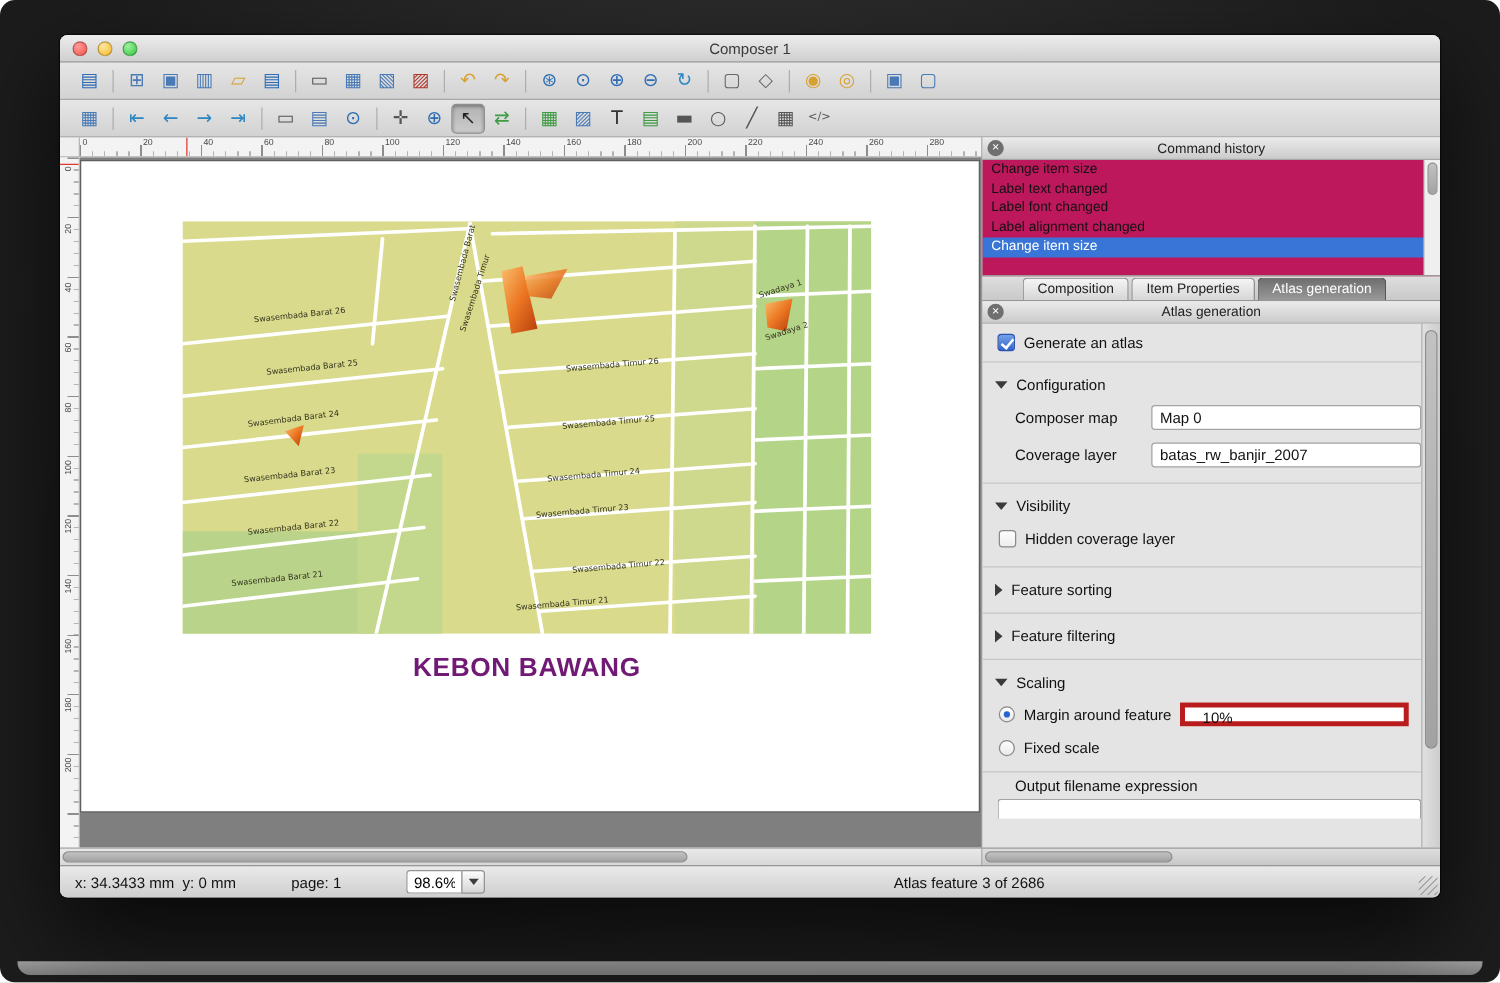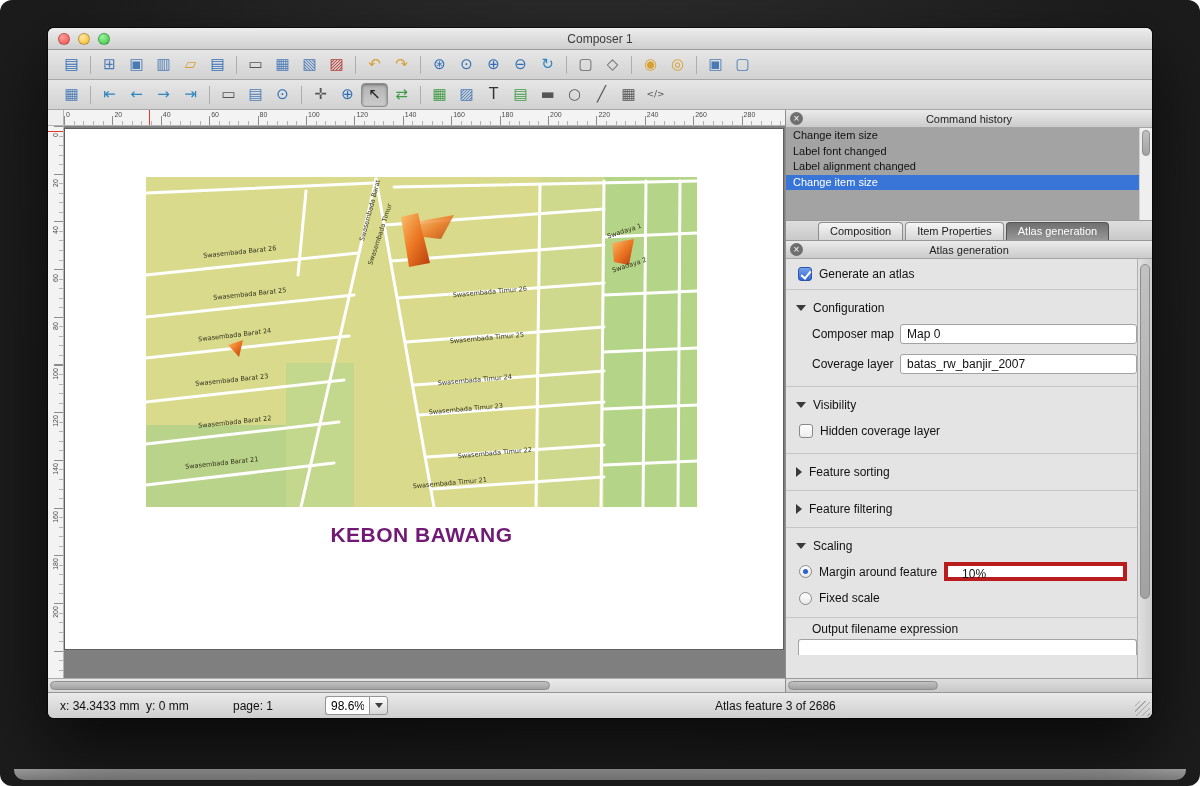--- a/index.html
+++ b/index.html
@@ -48,40 +48,40 @@
   .map-item{position:absolute;left:81px;top:48px;width:551px;height:330px}
   .street-label{font-size:6.5px;fill:#34341f;text-anchor:middle;font-family:"DejaVu Sans",sans-serif}
   .map-title{position:absolute;left:81px;top:394px;width:551px;text-align:center;font-size:21px;font-weight:bold;color:#701a75;letter-spacing:.5px}
   .hscroll{height:14px;flex:0 0 auto;background:linear-gradient(#e9e9e9,#d8d8d8);border-top:1px solid #adadad;position:relative}
   .scroll-thumb{position:absolute;background:linear-gradient(#c2c2c2,#a2a2a2);border:1px solid #8d8d8d;border-radius:6px}
 
   
   .right{flex:1;display:flex;flex-direction:column;background:#e2e2e2;border-left:1px solid #8f8f8f;min-height:0}
   .panel-header{height:18px;flex:0 0 auto;background:linear-gradient(#ebebeb,#cbcbcb);border-bottom:1px solid #a5a5a5;position:relative;display:flex;align-items:center;justify-content:center;font-size:11px;color:#222}
   .close-btn{position:absolute;left:4px;top:2px;width:13px;height:13px;border-radius:50%;background:#6f6f6f;color:#fff;font-size:10px;line-height:13px;text-align:center}
-  .history-list{height:93px;flex:0 0 auto;background:#a3a3a3;position:relative;overflow:hidden;border-bottom:1px solid #9a9a9a}
+  .history-list{height:93px;flex:0 0 auto;background:#be185d;position:relative;overflow:hidden;border-bottom:1px solid #9a9a9a}
   .history-item{height:15.5px;font-size:11px;line-height:15.5px;padding:0 7px;color:#111;white-space:nowrap}
   .history-item.selected{background:#3875d7;color:#fff}
   .hist-scroll{position:absolute;top:0;right:0;bottom:0;width:13px;background:#efefef;border-left:1px solid #cfcfcf}
   .hist-scroll .scroll-thumb{top:2px;left:2px;right:2px;height:26px}
   .tabs{height:20px;flex:0 0 auto;background:linear-gradient(#dedede,#c9c9c9);border-bottom:1px solid #979797;display:flex;align-items:flex-end;padding-left:32px;gap:2px}
   .tab{font-size:11px;line-height:15px;height:18px;padding:1px 11px 0;border:1px solid #8e8e8e;border-bottom:none;border-radius:4px 4px 0 0;background:linear-gradient(#f5f5f5,#d6d6d6);color:#222;white-space:nowrap}
   .tab.active{background:linear-gradient(#6f6f6f,#989898);color:#fff;border-color:#555}
   .atlas-body{flex:1;position:relative;background:#e4e4e4;overflow:hidden;font-size:12px;color:#111}
   .atlas-content{position:absolute;left:0;top:0;right:15px;bottom:0;overflow:hidden}
   .vscroll{position:absolute;right:0;top:0;bottom:0;width:15px;background:linear-gradient(to right,#e0e0e0,#cdcdcd);border-left:1px solid #b0b0b0}
   .vscroll .scroll-thumb{left:2px;right:2px;top:5px;height:335px}
   .row-check{display:flex;align-items:flex-end;gap:7px;padding:8px 10px 8px 12px;border-bottom:1px solid #c6c6c6}
   .checkbox{width:14px;height:14px;border-radius:3px;border:1px solid #8a8a8a;background:linear-gradient(#fff,#ececec);position:relative;flex:0 0 auto}
   .checkbox.checked{background:linear-gradient(#74a1e8,#3465cf);border-color:#2a54ae}
   .checkbox.checked::after{content:"";position:absolute;left:4px;top:1px;width:4px;height:8px;border:solid #fff;border-width:0 2px 2px 0;transform:rotate(40deg)}
   .group-header{display:flex;align-items:center;gap:7px;padding:11px 10px 4px 10px}
   .tri-down{width:0;height:0;border-left:5px solid transparent;border-right:5px solid transparent;border-top:6px solid #3a3a3a}
   .tri-right{width:0;height:0;border-top:5px solid transparent;border-bottom:5px solid transparent;border-left:6px solid #3a3a3a}
-  .field-row{display:flex;align-items:center;padding:5px 0 5px 26px;gap:0}
+  .field-row{display:flex;align-items:center;padding:5px 0 5px 26px;gap:21px}
   .field-label{width:88px;flex:0 0 auto}
   .combo{flex:1;background:#fff;border:1px solid #a3a3a3;border-radius:3px;height:20px;line-height:18px;padding:0 6px;white-space:nowrap;overflow:hidden}
   .hr{height:1px;background:#c6c6c6;margin-top:7px}
   .radio-row{display:flex;align-items:center;gap:7px;padding:5px 10px 5px 13px}
   .radio{width:13px;height:13px;border-radius:50%;border:1px solid #8a8a8a;background:linear-gradient(#fff,#e9e9e9);position:relative;flex:0 0 auto}
   .radio.sel::after{content:"";position:absolute;left:3px;top:3px;width:5px;height:5px;border-radius:50%;background:#2a62cf}
   .margin-input{flex:1;background:#fff;border:4px solid #b91c1c;height:19px;line-height:17px;padding:0 14px}
   .cutoff-input{margin:3px 0 0 12px;height:16px;background:#fff;border:1px solid #a3a3a3;border-radius:3px 3px 0 0;border-bottom:none}
   .rp-hscroll{height:14px;flex:0 0 auto;background:linear-gradient(#dedede,#c8c8c8);border-top:1px solid #9a9a9a;position:relative}
   .rp-hscroll .scroll-thumb{left:2px;top:2px;bottom:2px;width:150px}
@@ -377,20 +377,21 @@
       </div>
 
       <div class="right">
 
         <div class="panel-header">
           <div class="close-btn">×</div>
           <span>Command history</span>
         </div>
         <div class="history-list" id="history-list">
             <div class="history-item">Change item size</div>
+            <div class="history-item">Label text changed</div>
             <div class="history-item">Label font changed</div>
             <div class="history-item">Label alignment changed</div>
             <div class="history-item selected">Change item size</div>
             <div class="hist-scroll">
               <div class="scroll-thumb"></div>
             </div>
           </div>
 
         <div class="tabs" id="tabs">
             <div class="tab">Composition</div>

